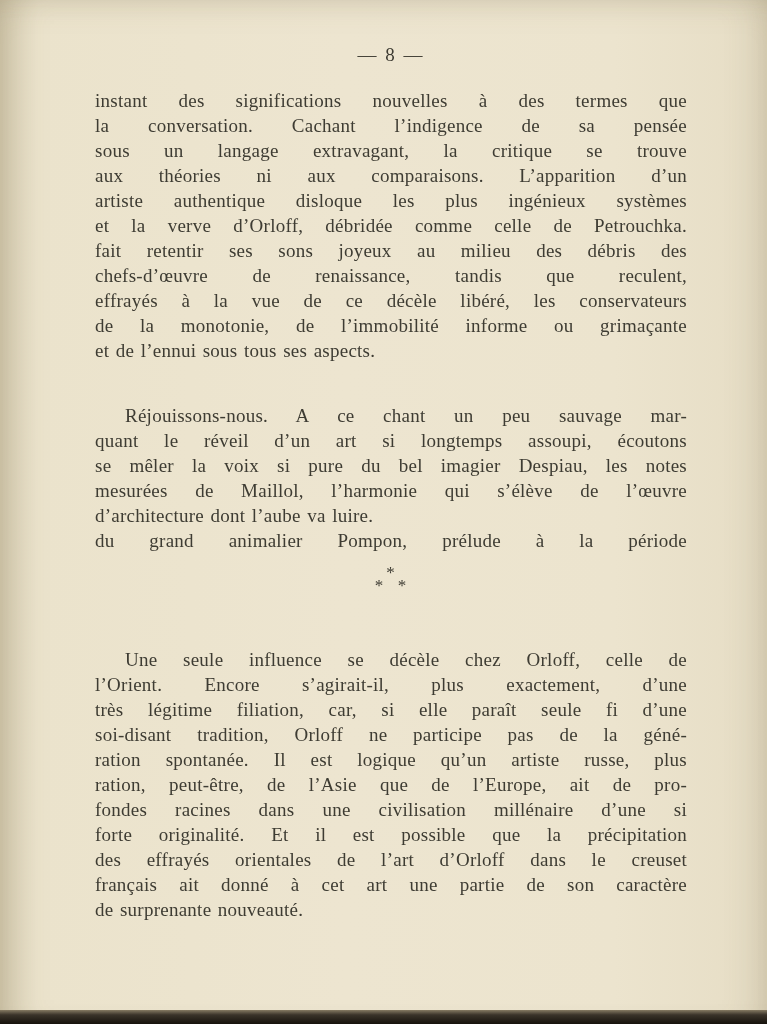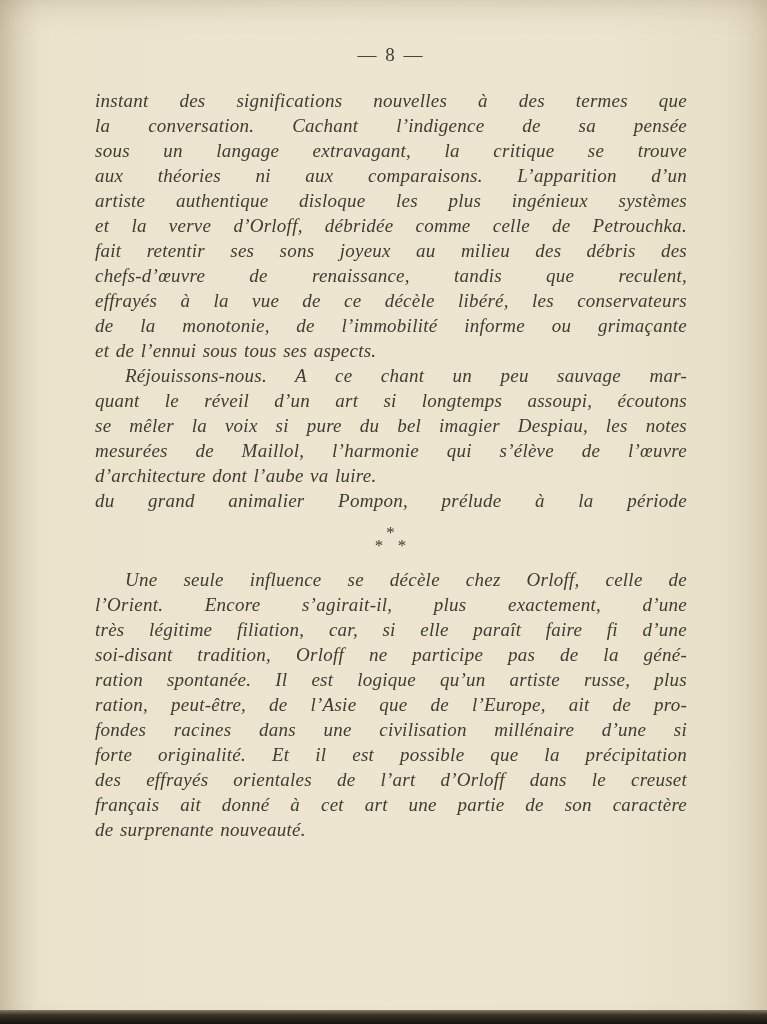--- a/index.html
+++ b/index.html
@@ -40,27 +40,27 @@
     line-height: 25px;
     letter-spacing: 0.25px;
     word-spacing: 1.5px;
   }
   .paragraph { margin: 0; }
   .line {
     text-align: justify;
     text-align-last: justify;
     height: 25px;
     overflow: hidden;
-    font-style: italic;
   }
   .line.last {
     text-align-last: left;
   }
   .line.indent {
     text-indent: 30px;
+    margin-top: 40px;
   }
   .separator {
     padding: 13px 0 15px 0;
     text-align: center;
   }
   .sep-row {
     font-size: 17px;
     line-height: 13px;
     white-space: pre;
     letter-spacing: 1px;
@@ -104,21 +104,21 @@
         <div class="line last">d’architecture dont l’aube va luire.</div>
         <div class="line">du grand animalier Pompon, prélude à la période</div>
       </div>
       <div class="separator">
         <div class="sep-row">*</div>
         <div class="sep-row">*  *</div>
       </div>
       <div class="paragraph">
         <div class="line indent">Une seule influence se décèle chez Orloff, celle de</div>
         <div class="line">l’Orient. Encore s’agirait-il, plus exactement, d’une</div>
-        <div class="line">très légitime filiation, car, si elle paraît faire fi d’une</div>
+        <div class="line">très légitime filiation, car, si elle paraît seule fi d’une</div>
         <div class="line">soi-disant tradition, Orloff ne participe pas de la géné-</div>
         <div class="line">ration spontanée. Il est logique qu’un artiste russe, plus</div>
         <div class="line">ration, peut-être, de l’Asie que de l’Europe, ait de pro-</div>
         <div class="line">fondes racines dans une civilisation millénaire d’une si</div>
         <div class="line">forte originalité. Et il est possible que la précipitation</div>
         <div class="line">des effrayés orientales de l’art d’Orloff dans le creuset</div>
         <div class="line">français ait donné à cet art une partie de son caractère</div>
         <div class="line last">de surprenante nouveauté.</div>
       </div>
     </div>

